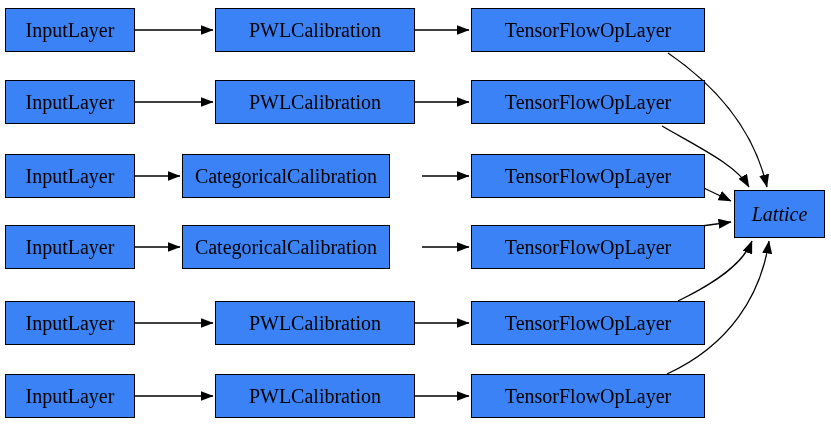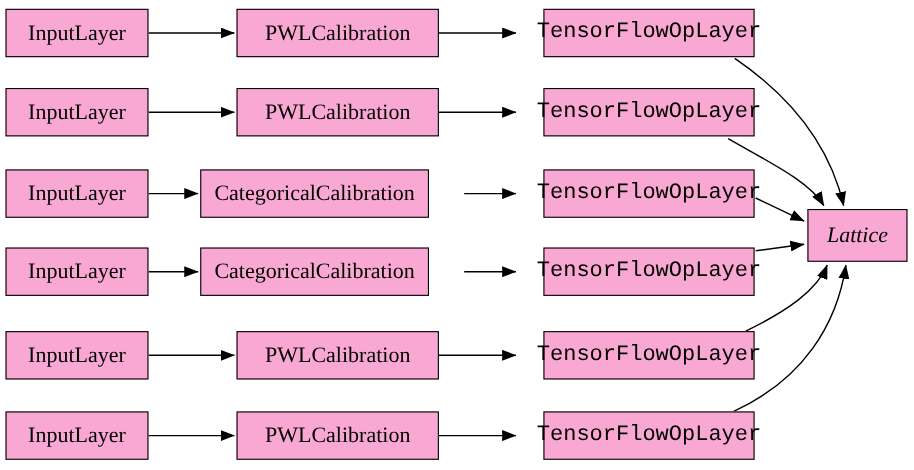--- a/index.html
+++ b/index.html
@@ -19,36 +19,36 @@
     position: absolute;
     left: 0;
     top: 0;
     width: 831px;
     height: 427px;
     z-index: 0;
   }
   .node {
     position: absolute;
     box-sizing: border-box;
-    background: #f9a8d4;
+    background: #3b82f6;
     border: 1.5px solid #000000;
     color: #000000;
     display: flex;
     align-items: center;
     justify-content: center;
     font-size: 20px;
     line-height: 1;
     white-space: nowrap;
     z-index: 1;
   }
   
   .col-input { left: 5px;   width: 130px; height: 44px; }
-  .col-pwl   { left: 215px; width: 184px; height: 44px; }
+  .col-pwl   { left: 215px; width: 200px; height: 44px; }
   .col-cat   { left: 182px; width: 208px; height: 44px; }
-  .col-op    { left: 494px; width: 192px; height: 44px; font-family: Liberation Mono, monospace; }
+  .col-op    { left: 471px; width: 234px; height: 44px; }
   .node-lattice { left: 734px; top: 190px; width: 91px; height: 48px; font-style: italic; }
   
   .r0 { top: 8px; }
   .r1 { top: 80px; }
   .r2 { top: 154px; }
   .r3 { top: 225px; }
   .r4 { top: 301px; }
   .r5 { top: 374px; }
 </style>
 </head>

